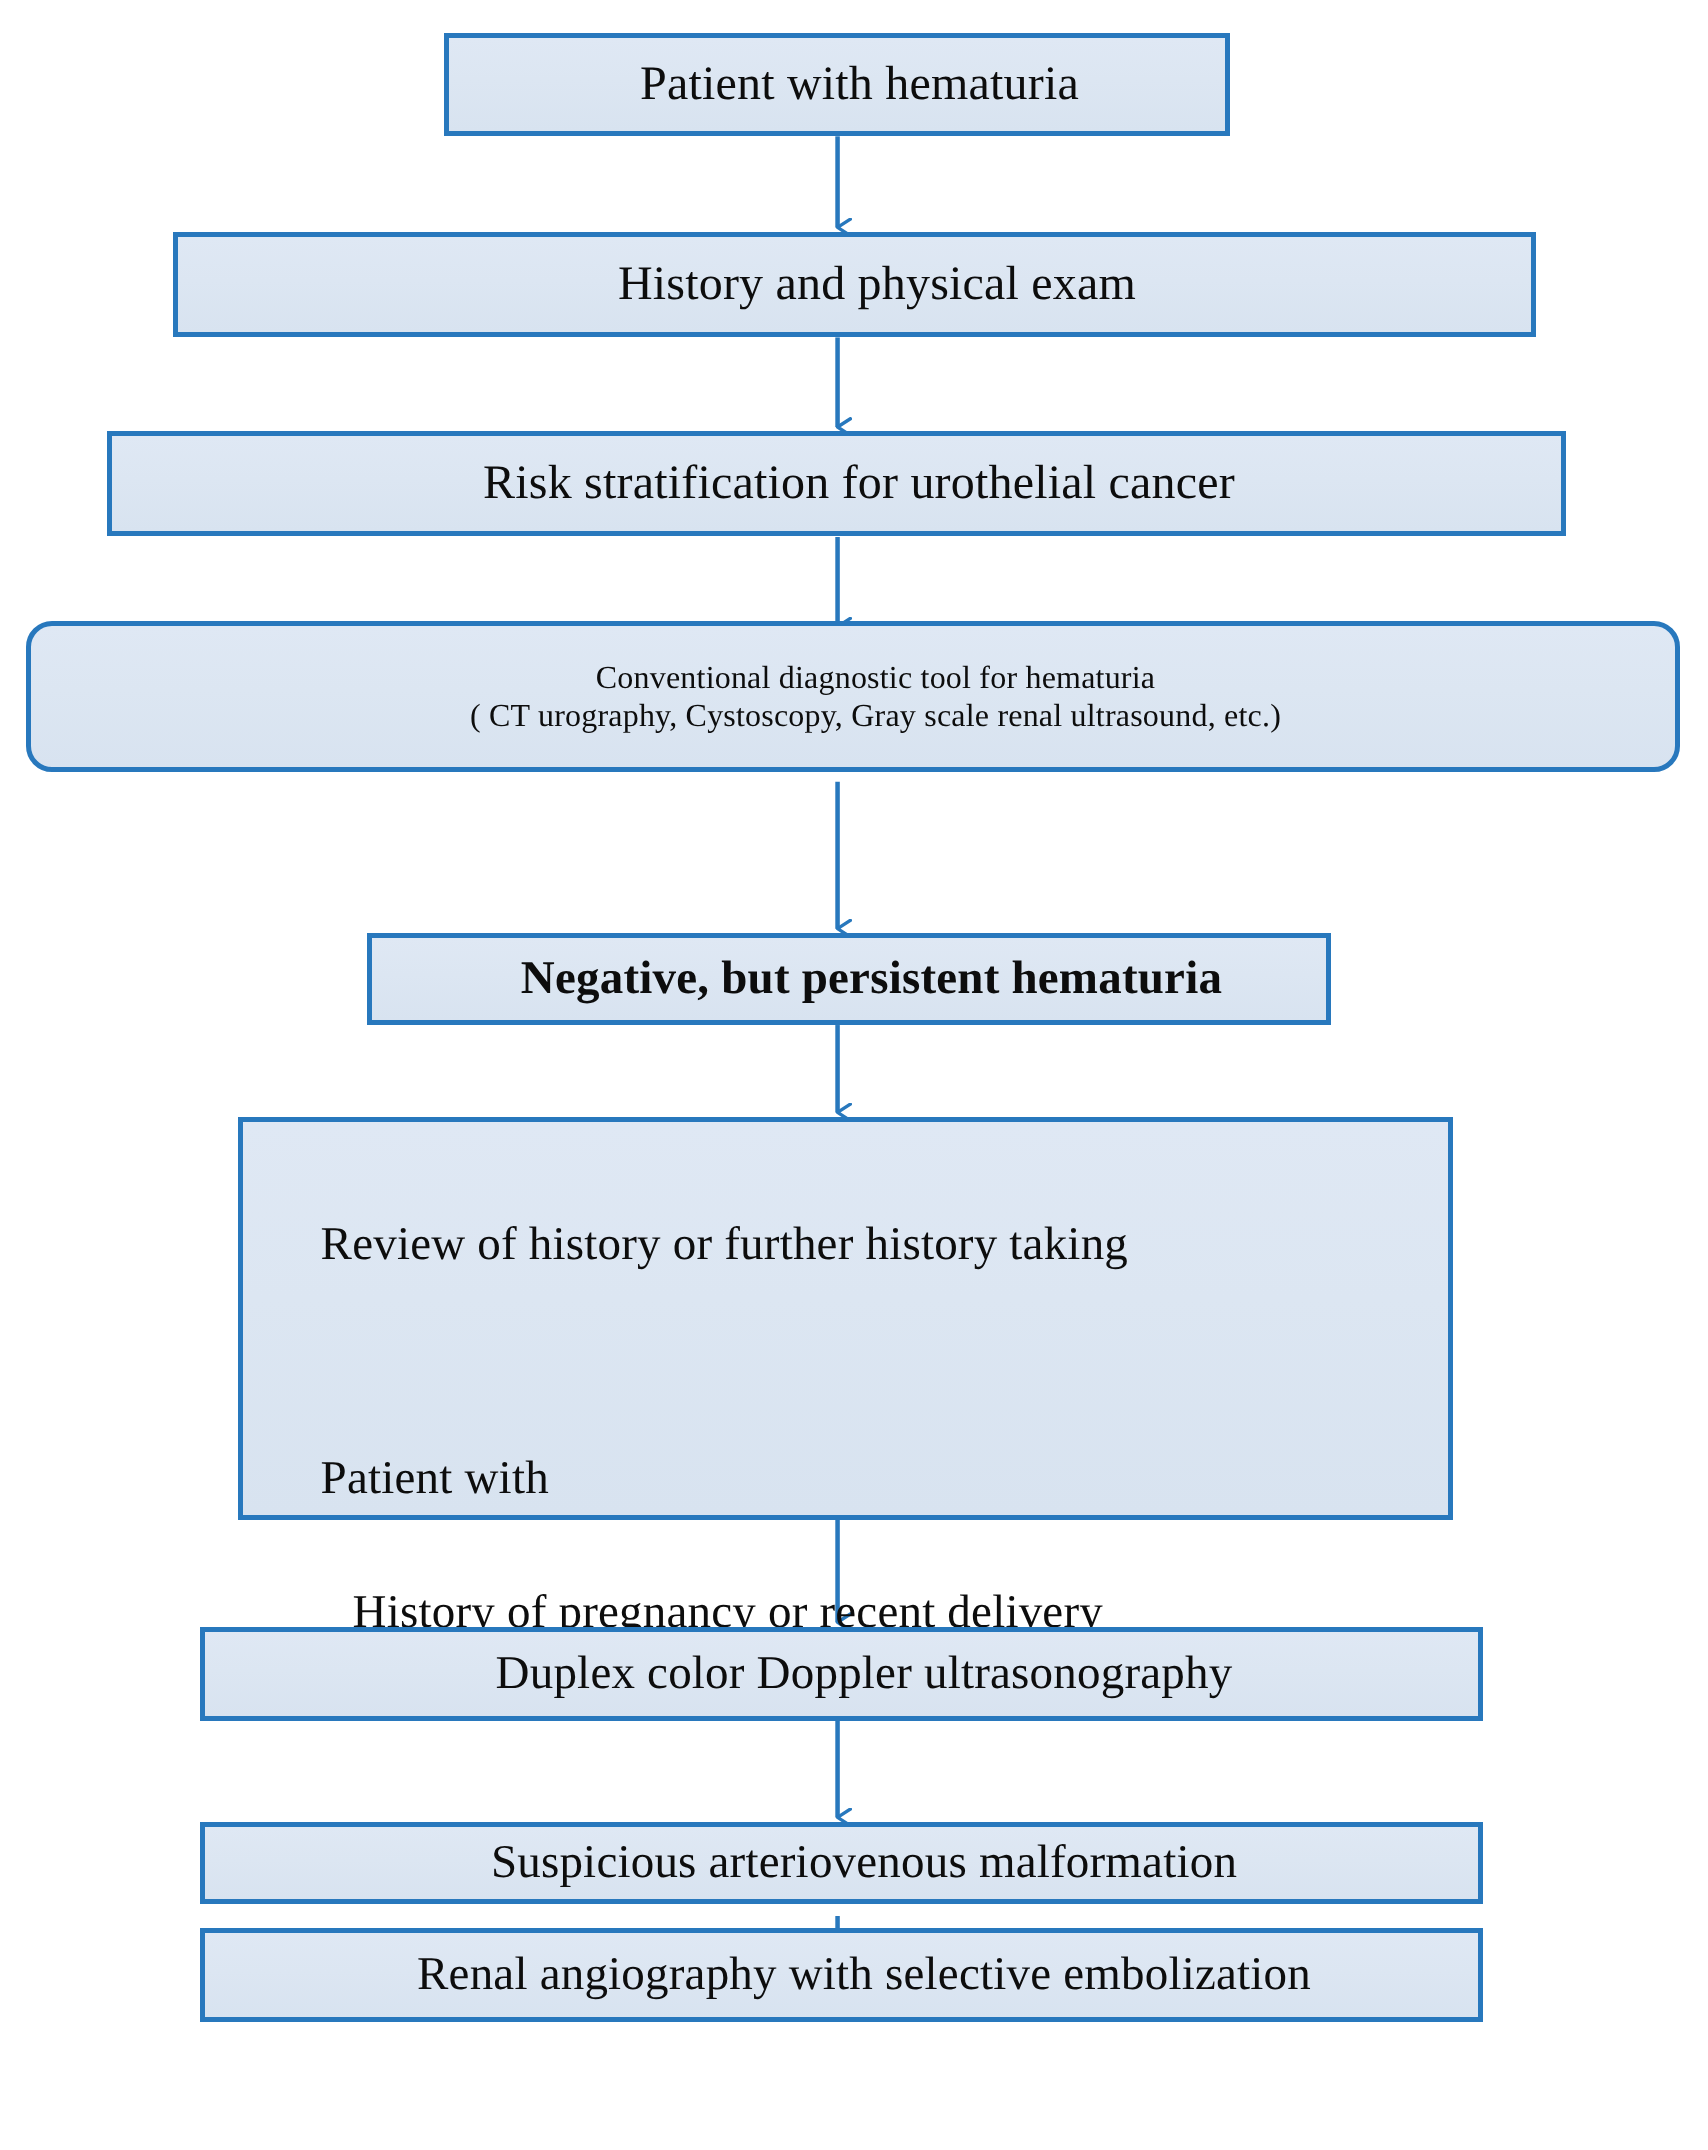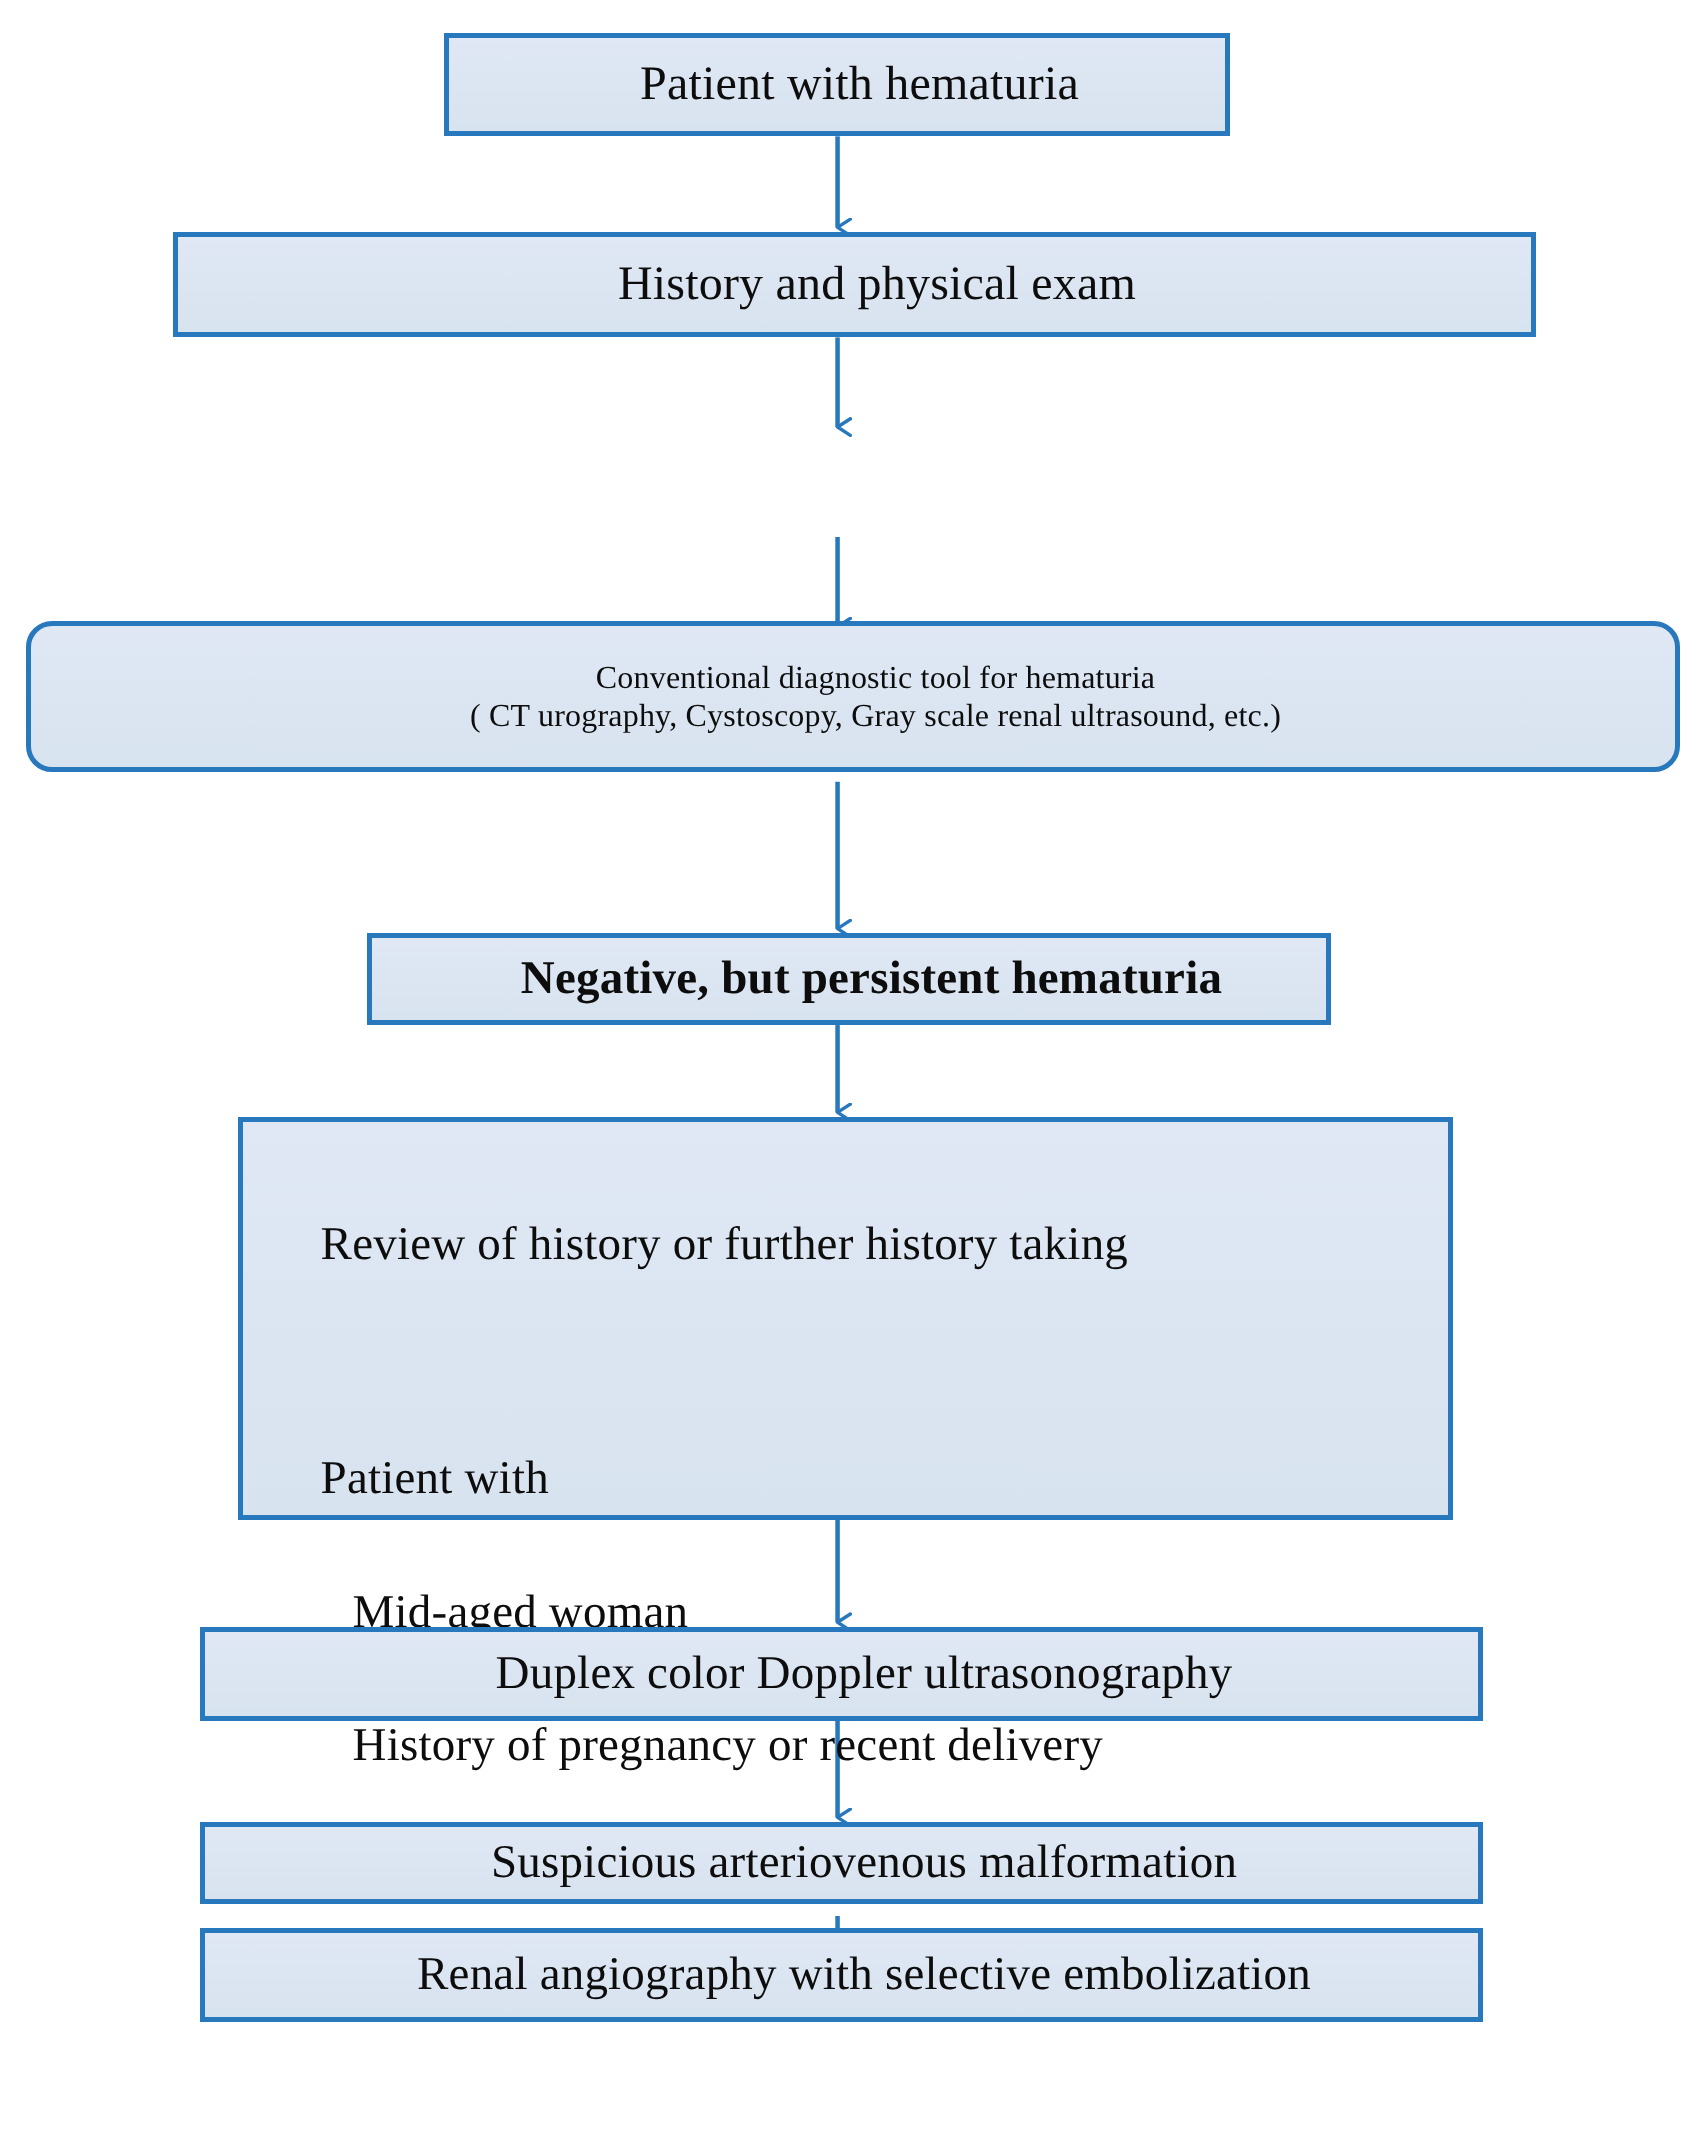--- a/index.html
+++ b/index.html
@@ -97,36 +97,38 @@
   </svg>
 
   <div class="node" id="node-1">
     <span class="label">Patient with hematuria</span>
   </div>
 
   <div class="node" id="node-2">
     <span class="label">History and physical exam</span>
   </div>
 
+  <div class="node" id="node-3">
+    <span class="label">Risk stratification for urothelial cancer</span>
+  </div>
 
   <div class="node" id="node-4">
     <span class="label">Conventional diagnostic tool for hematuria
 ( CT urography, Cystoscopy,  Gray scale renal ultrasound, etc.)</span>
   </div>
 
   <div class="node" id="node-5">
     <span class="label">Negative, but persistent hematuria</span>
   </div>
 
   <div class="node align-left" id="node-6">
     <span class="label">
       <span class="sub-line">Review of history or further history taking</span>
       <span class="blank-line"></span>
       <span class="sub-line">Patient with</span>
-      <span class="indent-1">Mid-aged woman</span>
       <span class="indent-1">History of pregnancy or recent delivery</span>
     </span>
   </div>
 
   <div class="node" id="node-7">
     <span class="label">Duplex color Doppler ultrasonography</span>
   </div>
 
   <div class="node" id="node-8">
     <span class="label">Suspicious arteriovenous malformation</span>

